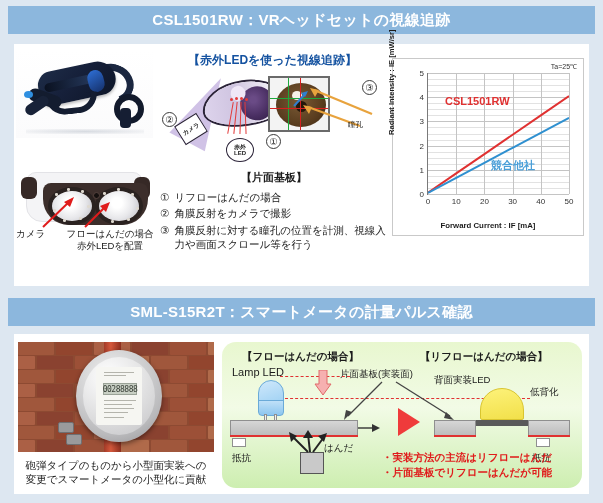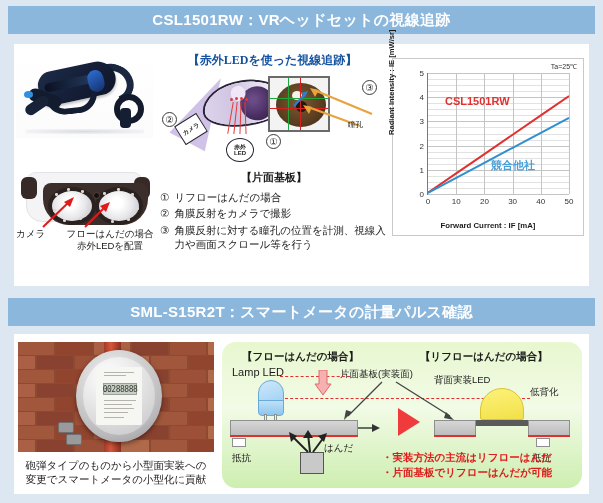--- a/index.html
+++ b/index.html
@@ -134,21 +134,21 @@
     position: absolute; left: 16px; top: 228px; font-size: 9.5px; color: #1b1b1b;
   }
   #led-label {
     position: absolute; left: 64px; top: 228px; width: 92px;
     font-size: 9.5px; color: #1b1b1b; line-height: 1.25; text-align: center;
   }
 
   
   #eye-head {
     position: absolute; left: 160px; top: 52px; width: 225px;
-    text-align: center; font-size: 12px; font-weight: bold; color: #1452a0; font-family: Liberation Serif, serif;
+    text-align: center; font-size: 12px; font-weight: bold; color: #1452a0;
   }
   #eye-diagram { position: absolute; left: 160px; top: 68px; width: 225px; height: 96px; }
   .eye-cone {
     position: absolute; left: 24px; top: 6px; width: 0; height: 0;
     border-left: 20px solid transparent; border-right: 20px solid transparent;
     border-bottom: 72px solid rgba(150,120,200,.45);
     transform: rotate(28deg);
   }
   .eye-shape {
     position: absolute; left: 42px; top: 12px; width: 86px; height: 46px;

